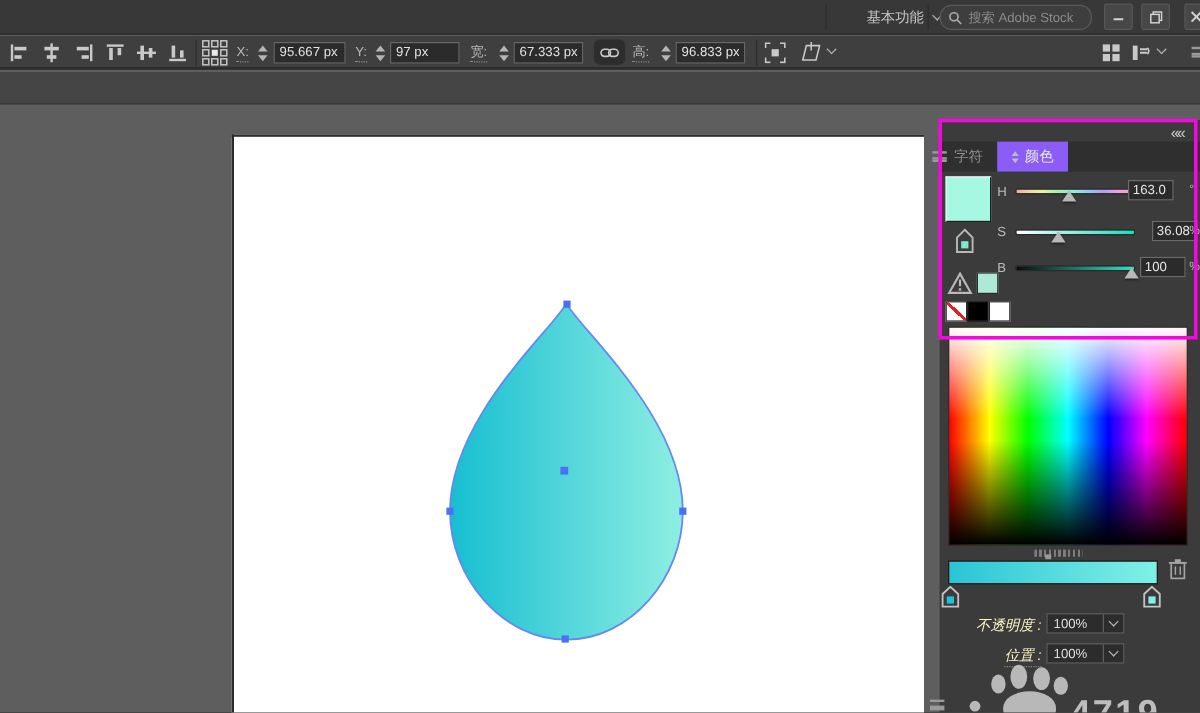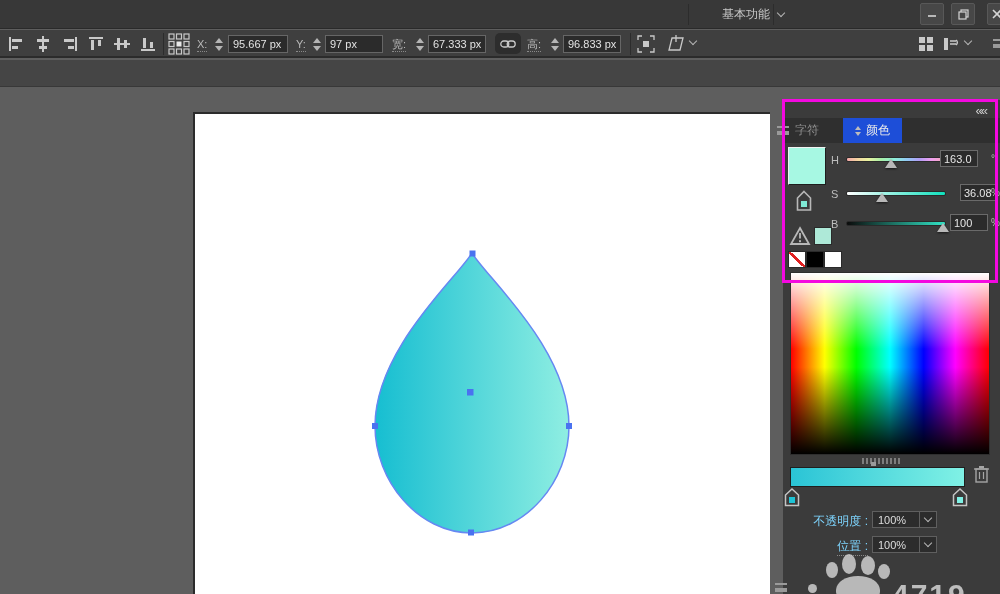--- a/index.html
+++ b/index.html
@@ -28,21 +28,21 @@
   #linkbox{left:495px;top:33px;width:26px;height:21px;background:#2d2d2d;border-radius:5px;display:flex;align-items:center;justify-content:center;}
 
   
   #docstrip{left:0;top:60px;width:1000px;height:27px;background:#454545;border-bottom:1px solid #383838;}
   #artboard{left:193px;top:112px;width:577px;height:482px;background:#ffffff;border-left:2px solid #2b2b2b;border-top:2px solid #2b2b2b;}
 
   
   #panel{left:783px;top:100px;width:217px;height:494px;background:#3b3b3b;}
   #tabbar{left:0;top:18px;width:217px;height:25px;background:#2f2f2f;display:flex;align-items:stretch;}
   .ptab{display:flex;align-items:center;gap:5px;padding:0 12px;font-size:12px;color:#8f8f8f;}
-  .ptab.active{background:#1d4ed8;color:#eaeaea;margin-left:12px;}
+  .ptab.active{background:#8b5cf6;color:#eaeaea;}
   .updown{display:inline-flex;flex-direction:column;gap:2px;}
   .updown .u{width:0;height:0;border-left:3.5px solid transparent;border-right:3.5px solid transparent;border-bottom:4px solid #bdbdbd;}
   .updown .d{width:0;height:0;border-left:3.5px solid transparent;border-right:3.5px solid transparent;border-top:4px solid #bdbdbd;}
   .collapse{color:#cfcfcf;font-size:13px;letter-spacing:-2px;}
   .burger{width:12px;height:9px;border-top:2px solid #9a9a9a;border-bottom:2px solid #9a9a9a;position:relative;}
   .burger::after{content:"";position:absolute;left:0;top:2.5px;width:12px;height:2px;background:#9a9a9a;}
 
   .hsb-lbl{color:#bdbdbd;font-size:11px;}
   .track{left:63px;width:100px;height:5px;border-radius:2px;border:1px solid #2a2a2a;}
   .h-track{background:linear-gradient(90deg,#f5a9a9 0%,#f3d9a0 12%,#e8f3a0 22%,#a8efa8 35%,#8ff0d8 48%,#93c7f5 62%,#b39df5 74%,#ee9ff0 86%,#f5a9b4 100%);}
@@ -55,21 +55,21 @@
   #spectrum{left:7px;top:172px;width:200px;height:183px;border:1px solid #2e2e2e;
     background:linear-gradient(to bottom,#ffffff 0%,rgba(255,255,255,0) 42%,rgba(0,0,0,0) 52%,#000 100%),
                linear-gradient(to right,#f00 0%,#ff0 17%,#0f0 33%,#0ff 50%,#00f 67%,#f0f 83%,#f00 100%);}
   #grip{left:79px;top:358px;width:40px;height:6px;background:repeating-linear-gradient(90deg,#7d7d7d 0 2px,transparent 2px 4px);}
   #gradbar{left:7px;top:367px;width:175px;height:20px;border:1px solid #1f1f1f;background:linear-gradient(90deg,#2ac4d6 0%,#80f1e5 100%);}
   #midstop{left:88px;top:362px;width:5px;height:4px;background:#9a9a9a;}
   .stop{width:16px;height:19px;}
   .combo{width:65px;height:17px;background:#2c2c2c;border:1px solid #5f5f5f;color:#dedede;font-size:11px;display:flex;align-items:center;}
   .combo .val{flex:1;padding-left:5px;}
   .combo .dd{width:17px;height:100%;border-left:1px solid #5f5f5f;display:flex;align-items:center;justify-content:center;}
-  .panel-lbl{color:#7dd3fc;font-size:12px;}
+  .panel-lbl{color:#fef9c3;font-size:12px;font-style:italic;}
   #bottombar{left:0;top:463px;width:217px;height:31px;background:#2f2f2f;border-top:1px solid #262626;display:flex;align-items:stretch;}
   .btab{display:flex;align-items:center;padding:0 10px;font-size:12px;color:#8f8f8f;}
   .btab.active{background:#3d3d3d;color:#d8d8d8;}
 
   #annotation{left:782px;top:99px;width:216px;height:184px;border:3px solid #f408e0;pointer-events:none;z-index:50;}
 
   
   .paw{background:#cfcfcf;opacity:.85;border-radius:50%;}
   #wm-text{color:#cccccc;opacity:.9;font-size:30px;font-weight:bold;letter-spacing:2px;}
 </style>
@@ -78,20 +78,27 @@
 
 <div id="stage">
 
   <div id="topbar" class="abs">
     <div class="vdiv abs" style="left:688px;top:4px;height:21px;"></div>
     <div id="ws-btn" class="abs">
       <span>基本功能</span>
       <span class="chev"></span>
     </div>
     <div class="vdiv abs" style="left:773px;top:4px;height:21px;"></div>
+    <div id="searchbox" class="abs">
+      <svg width="12" height="12" viewBox="0 0 12 12">
+          <circle cx="5" cy="5" r="3.4" fill="none" stroke="#a8a8a8" stroke-width="1.4"></circle>
+          <line x1="7.6" y1="7.6" x2="11" y2="11" stroke="#a8a8a8" stroke-width="1.4"></line>
+        </svg>
+      <input type="text" placeholder="搜索 Adobe Stock" style="">
+    </div>
     <div class="winbtn abs" style="left:920px;">
       <svg width="10" height="10" viewBox="0 0 10 10">
           <line x1="1" y1="7" x2="9" y2="7" stroke="#d5d5d5" stroke-width="1.6"></line>
         </svg>
     </div>
     <div class="winbtn abs" style="left:951px;">
       <svg width="11" height="11" viewBox="0 0 11 11">
           <rect x="3" y="1" width="7" height="7" fill="none" stroke="#d5d5d5" stroke-width="1.2"></rect>
           <rect x="1" y="3" width="7" height="7" fill="#474747" stroke="#d5d5d5" stroke-width="1.2"></rect>
         </svg>

